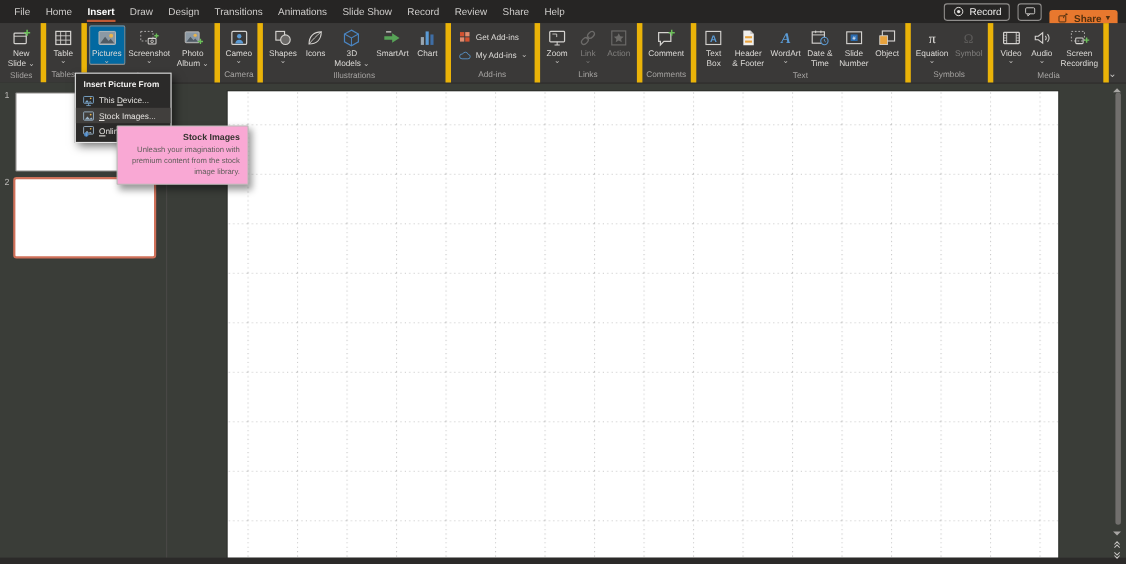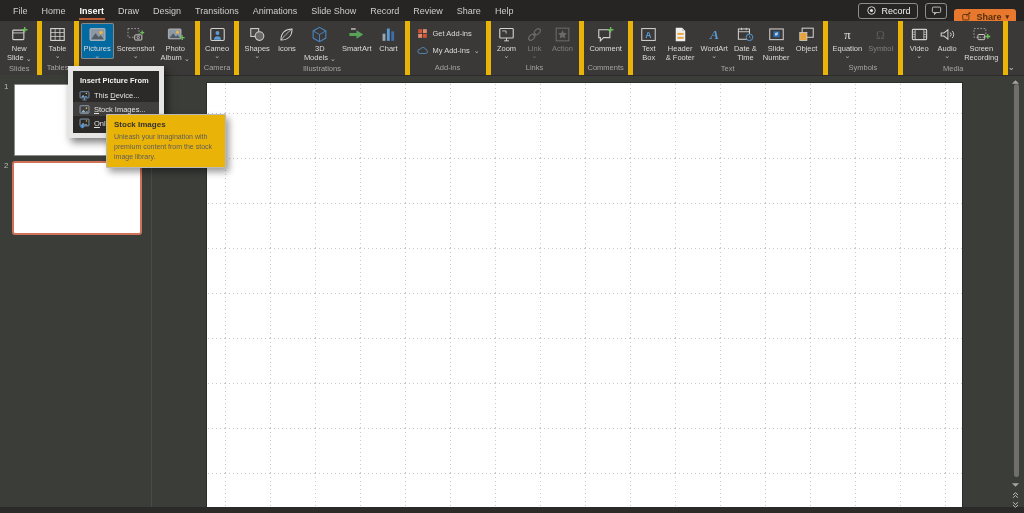--- a/index.html
+++ b/index.html
@@ -47,31 +47,31 @@
   .canvas{position:absolute;left:152px;top:0;right:0;bottom:0;}
   .slide{position:absolute;left:55px;top:8px;width:755px;height:424px;background:#ffffff;box-shadow:0 0 0 1px rgba(0,0,0,.25);}
   .slide svg{position:absolute;left:0;top:0;}
   .bottom-strip{position:absolute;left:0;right:0;bottom:0;height:6px;background:#2b2a29;}
   
   .vscroll-up{position:absolute;right:4px;top:2px;width:9px;height:7px;}
   .vscroll-thumb{position:absolute;right:5px;top:9px;width:5px;height:393px;background:#716f6d;border-radius:2.5px;}
   .vs-btn{position:absolute;right:3px;width:11px;height:9px;display:flex;align-items:center;justify-content:center;}
   .vs-btn svg{width:9px;height:8px;}
   
-  .ctx{position:absolute;left:68px;top:66px;width:86px;background:#2b2a29;border:5px solid #e5e5e5;
+  .ctx{position:absolute;left:68px;top:66px;width:86px;background:#2b2a29;border:1px solid #e5e5e5;
        box-shadow:3px 4px 8px rgba(0,0,0,.55);z-index:30;padding:3px 0;}
   .ctx-header{font-size:7.5px;font-weight:bold;color:#f2f1f0;padding:2px 7px 3px;white-space:nowrap;}
   .ctx-item{display:flex;align-items:center;gap:4px;padding:0 6px;height:14px;font-size:7.5px;color:#e4e2df;white-space:nowrap;cursor:pointer;}
   .ctx-item.hovered{background:#413f3d;}
   .ctx-item u{text-decoration:underline;}
   .cic{width:11px;height:11px;flex:none;display:flex;}
   .cic svg{width:11px;height:11px;}
   
-  .tip{position:absolute;left:106px;top:114px;width:104px;background:#eab308;border:1px solid #bbb9b7;
-       box-shadow:3px 4px 7px rgba(0,0,0,.4);z-index:40;padding:5px 7px;border-radius:1px;}
+  .tip{position:absolute;left:106px;top:114px;width:104px;background:#f9a8d4;border:1px solid #bbb9b7;
+       box-shadow:3px 4px 7px rgba(0,0,0,.4);z-index:40;padding:5px 7px;border-radius:1px;text-align:right;}
   .tip-title{font-size:8px;font-weight:bold;color:#35332f;margin-bottom:3px;}
   .tip-body{font-size:7px;color:#5f5d5a;line-height:1.45;}
 </style>
 </head>
 <body>
 
 <div class="app">
 
   <div class="titlebar">
     <div class="tabs">

